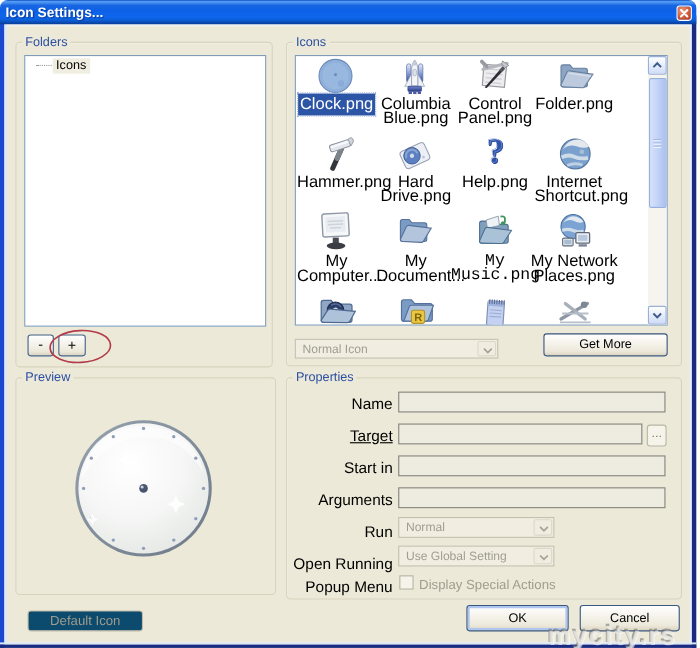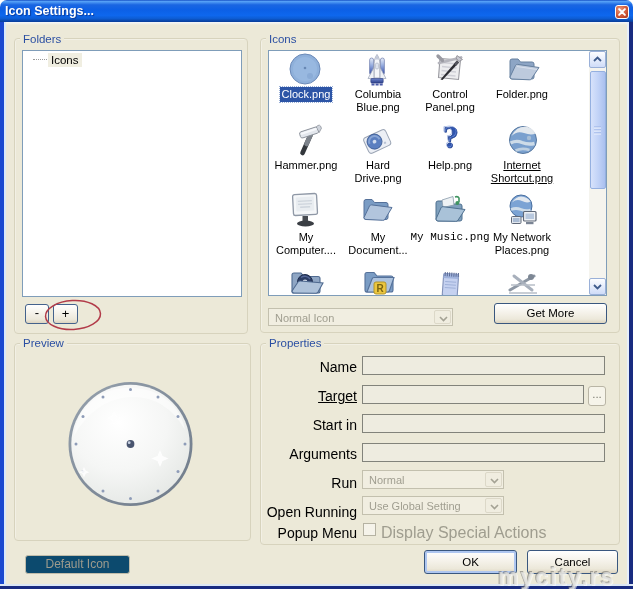--- a/index.html
+++ b/index.html
@@ -11,21 +11,21 @@
   background:linear-gradient(180deg,#ffffff 0%,#f5f2ea 45%,#ece8da 80%,#dcd4c0 100%);
   font-size:11.5px; color:#000; text-align:center; }
 .dbtn { position:absolute; border:1px solid #c3c0ae; border-radius:3px; background:#f2f0e4;
   font-size:11.5px; color:#9d9b8d; text-align:center; }
 .fld { position:absolute; border:1px solid #82837b; background:#eeece0; }
 .ddl { position:absolute; border:1px solid #c3c0ae; background:#f1eee1; font-size:11px; color:#a09e90; }
 .ddl .tx { position:absolute; left:6px; top:3px; }
 .ddl .ar { position:absolute; right:1px; top:1px; bottom:1px; width:17px; background:#f0ede0; border:1px solid #dcd8c8; border-radius:2px; }
 .ddl .ar svg { position:absolute; left:3px; top:4px; }
 .plabel { position:absolute; width:96px; text-align:right; font-size:14px; color:#000; }
-.ilabel { position:absolute; width:72px; text-align:center; font-size:11px; line-height:13px; color:#000; }
+.ilabel { position:absolute; width:72px; text-align:center; font-size:15px; line-height:13px; color:#000; }
 </style>
 </head>
 <body>
 
 <div class="abs" style="left:4px; top:22px; width:625px; height:562px; background:#ece9d8;"></div>
 <div class="abs" style="left:4px; top:22px; width:625px; height:3px; background:linear-gradient(180deg,#f4f7fb,#ece9d8);"></div>
 
 <div class="abs" style="left:0; top:14px; width:4px; height:575px; background:#1a49d0;"></div>
 <div class="abs" style="left:4px; top:22px; width:2px; height:562px; background:#d9e9fa;"></div>
 <div class="abs" style="left:627px; top:22px; width:2px; height:562px; background:#e6eefa;"></div>
@@ -214,21 +214,21 @@
   </div>
 </div>
 
 <div class="ilabel" style="left:270px; top:88px;"><span style="background:#2d55a6; color:#fff; padding:1px 2px 2px; outline:1px dotted #9ab0d8;">Clock.png</span></div>
 <div class="ilabel" style="left:342px; top:88px;">Columbia<br>Blue.png</div>
 <div class="ilabel" style="left:414px; top:88px;">Control<br>Panel.png</div>
 <div class="ilabel" style="left:486px; top:88px;">Folder.png</div>
 <div class="ilabel" style="left:270px; top:159px;">Hammer.png</div>
 <div class="ilabel" style="left:342px; top:159px;">Hard<br>Drive.png</div>
 <div class="ilabel" style="left:414px; top:159px;">Help.png</div>
-<div class="ilabel" style="left:486px; top:159px;text-decoration:underline;">Internet<br>Shortcut.png</div>
+<div class="ilabel" style="left:486px; top:159px;">Internet<br>Shortcut.png</div>
 <div class="ilabel" style="left:270px; top:231px;">My<br>Computer....</div>
 <div class="ilabel" style="left:342px; top:231px;">My<br>Document...</div>
 <div class="ilabel" style="left:410px; top:231px; width:80px;font-family:Liberation Mono, monospace;">My Music.png</div>
 <div class="ilabel" style="left:482px; top:231px; width:80px;">My Network<br>Places.png</div>
 
 <div class="abs" style="left:589px; top:51px; width:17px; height:244px; background:#f5f4ee;"></div>
 <div class="abs" style="left:589px; top:51px; width:17px; height:17px; border:1px solid #9ab0d8; border-radius:2px; background:linear-gradient(180deg,#fdfeff,#cfdcf8);"></div>
 <svg class="abs" style="left:589px; top:51px;" width="17" height="17" viewBox="0 0 17 17">
     <path d="M5 10 L8.5 6.5 L12 10" fill="none" stroke="#3f5c8c" stroke-width="1.8"></path>
   </svg>
@@ -319,18 +319,18 @@
 <div class="ddl" style="left:362px; top:496px; width:142px; height:19px;">
   <span class="tx">Use Global Setting</span>
   <span class="ar">
       <svg width="11" height="8" viewBox="0 0 11 8">
         <path d="M2 2 L5.5 5.5 L9 2" fill="none" stroke="#a4a294" stroke-width="1.6"></path>
       </svg>
     </span>
 </div>
 <div class="plabel" style="left:261px; top:525px;">Popup Menu</div>
 <div class="abs" style="left:363px; top:523px; width:13px; height:13px; border:1px solid #b5b2a2; background:#f5f3ea;"></div>
-<div class="abs" style="left:381px; top:524px; font-size:16px; color:#9f9d8f;">Display Special Actions</div>
+<div class="abs" style="left:381px; top:524px; font-size:12px; color:#9f9d8f;">Display Special Actions</div>
 
 <div class="btn" style="left:424px; top:550px; width:93px; height:24px; line-height:22px; box-shadow:inset 0 0 0 2px #aec6f0; border-color:#39577f;">OK</div>
 <div class="btn" style="left:527px; top:550px; width:91px; height:24px; line-height:22px;">Cancel</div>
 
 <div class="abs" style="left:498px; top:564px; font-size:23px; font-weight:bold; letter-spacing:2px; color:rgba(228,228,224,0.75); text-shadow:1px 1px 0 rgba(255,255,255,0.55), -1px -1px 0 rgba(105,105,105,0.55);">mycity.rs</div>
 
 </body></html>

